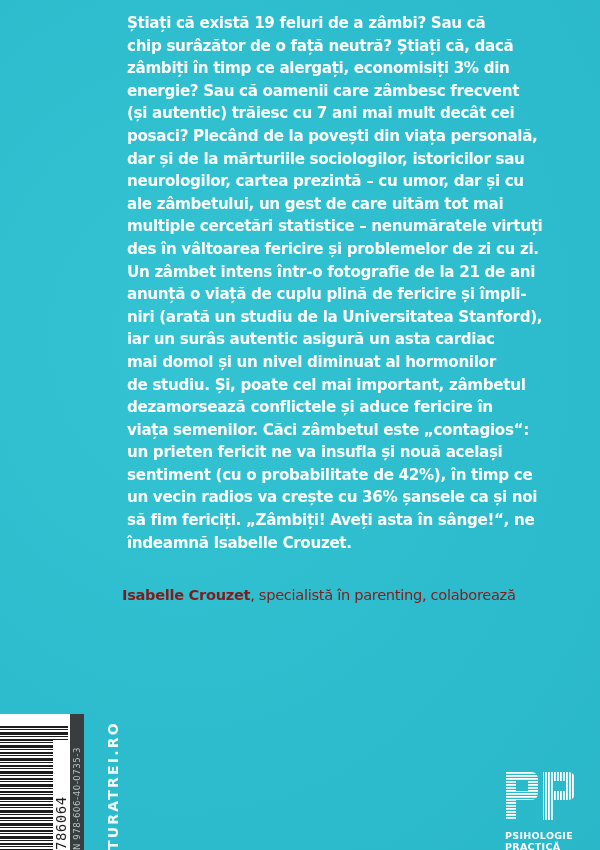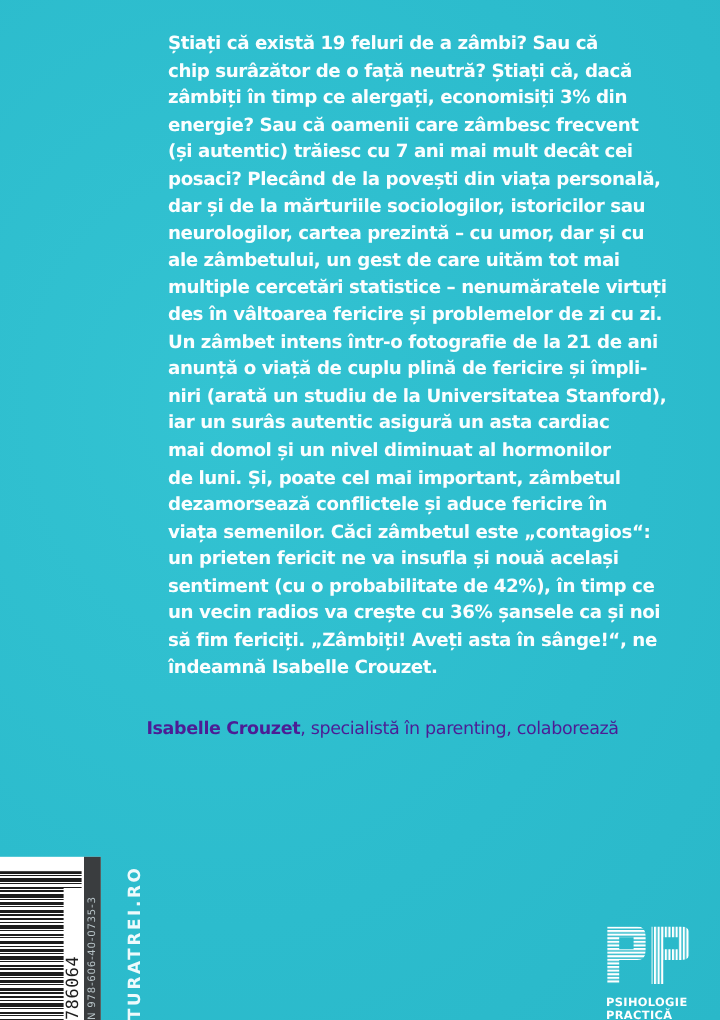--- a/index.html
+++ b/index.html
@@ -7,27 +7,27 @@
     width: 600px; height: 850px; overflow: hidden; position: relative;
     background: #2fbfcf;
     background-image: radial-gradient(ellipse at 30% 40%, #33c3d2 0%, #2cbccd 60%, #2ab8c9 100%);
     font-family: "DejaVu Sans", "Liberation Sans", sans-serif;
     color: #ffffff;
   }
   .text-block {
     position: absolute; left: 122px; top: 7px; width: 470px;
   }
   .blurb {
-    margin: 18px; font-weight: bold; font-size: 15.2px; line-height: 22.6px;
+    margin: 5px; font-weight: bold; font-size: 15.2px; line-height: 22.6px;
     letter-spacing: -0.35px; color: #fbfeff;
   }
   .blurb .line { display: block; white-space: nowrap; }
   .bio {
     margin: 30px 0 0 0; font-size: 14.6px; line-height: 22.6px;
-    letter-spacing: -0.3px; color: #4c1d95;
+    letter-spacing: -0.3px; color: #7f1d1d;
   }
   .bio .line { display: block; white-space: nowrap; }
   .bio b { font-weight: bold; }
 
   .barcode-box {
     position: absolute; left: 0; top: 714px; width: 84px; height: 136px;
     background: #ffffff;
   }
   .barcode-bars {
     position: absolute; left: 0; top: 12px; width: 68px; height: 124px;
@@ -83,21 +83,21 @@
     <span class="line">dar și de la mărturiile sociologilor, istoricilor sau</span>
     <span class="line">neurologilor, cartea prezintă – cu umor, dar și cu</span>
     <span class="line">ale zâmbetului, un gest de care uităm tot mai</span>
     <span class="line">multiple cercetări statistice – nenumăratele virtuți</span>
     <span class="line">des în vâltoarea fericire și problemelor de zi cu zi.</span>
     <span class="line">Un zâmbet intens într-o fotografie de la 21 de ani</span>
     <span class="line">anunță o viață de cuplu plină de fericire și împli-</span>
     <span class="line">niri (arată un studiu de la Universitatea Stanford),</span>
     <span class="line">iar un surâs autentic asigură un asta cardiac</span>
     <span class="line">mai domol și un nivel diminuat al hormonilor</span>
-    <span class="line">de luni. Și, poate cel mai important, zâmbetul</span>
+    <span class="line">de studiu. Și, poate cel mai important, zâmbetul</span>
     <span class="line">dezamorsează conflictele și aduce fericire în</span>
     <span class="line">viața semenilor. Căci zâmbetul este „contagios“:</span>
     <span class="line">un prieten fericit ne va insufla și nouă același</span>
     <span class="line">sentiment (cu o probabilitate de 42%), în timp ce</span>
     <span class="line">un vecin radios va crește cu 36% șansele ca și noi</span>
     <span class="line">să fim fericiți. „Zâmbiți! Aveți asta în sânge!“, ne</span>
     <span class="line">îndeamnă Isabelle Crouzet.</span>
   </p>
   <p class="bio">
     <span class="line"><b>Isabelle Crouzet</b><span>, specialistă în parenting, colaborează</span></span>

